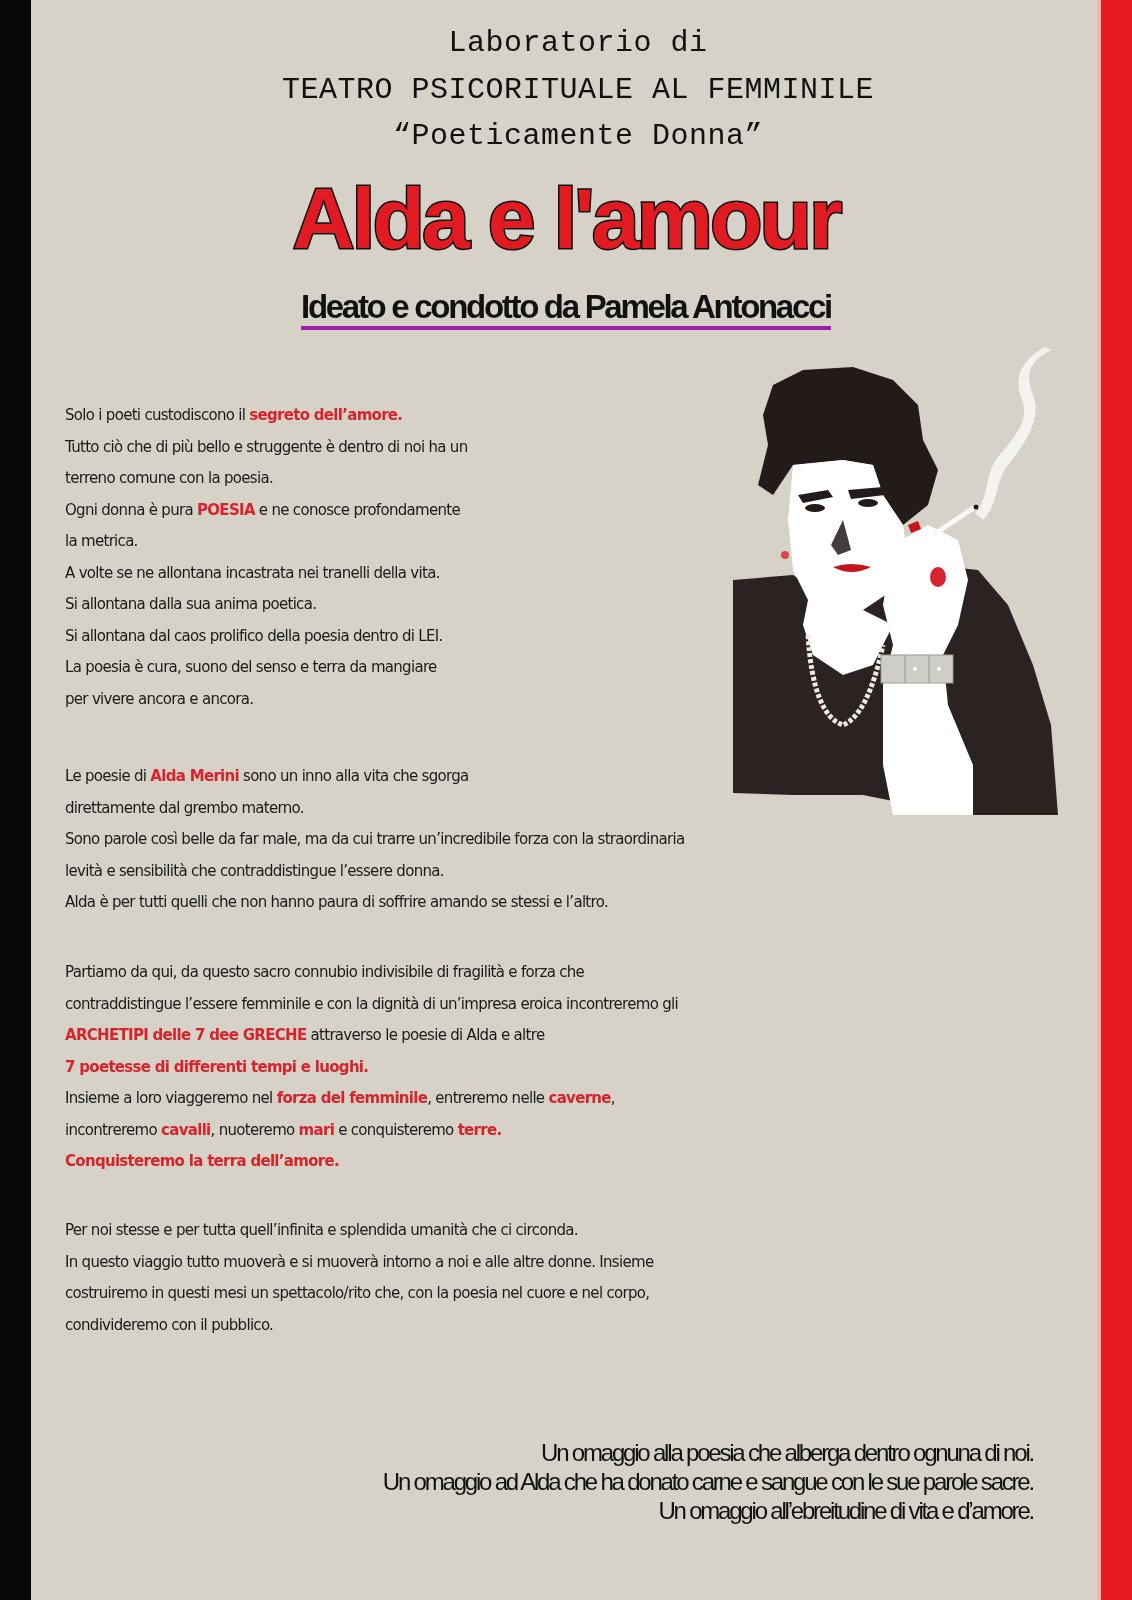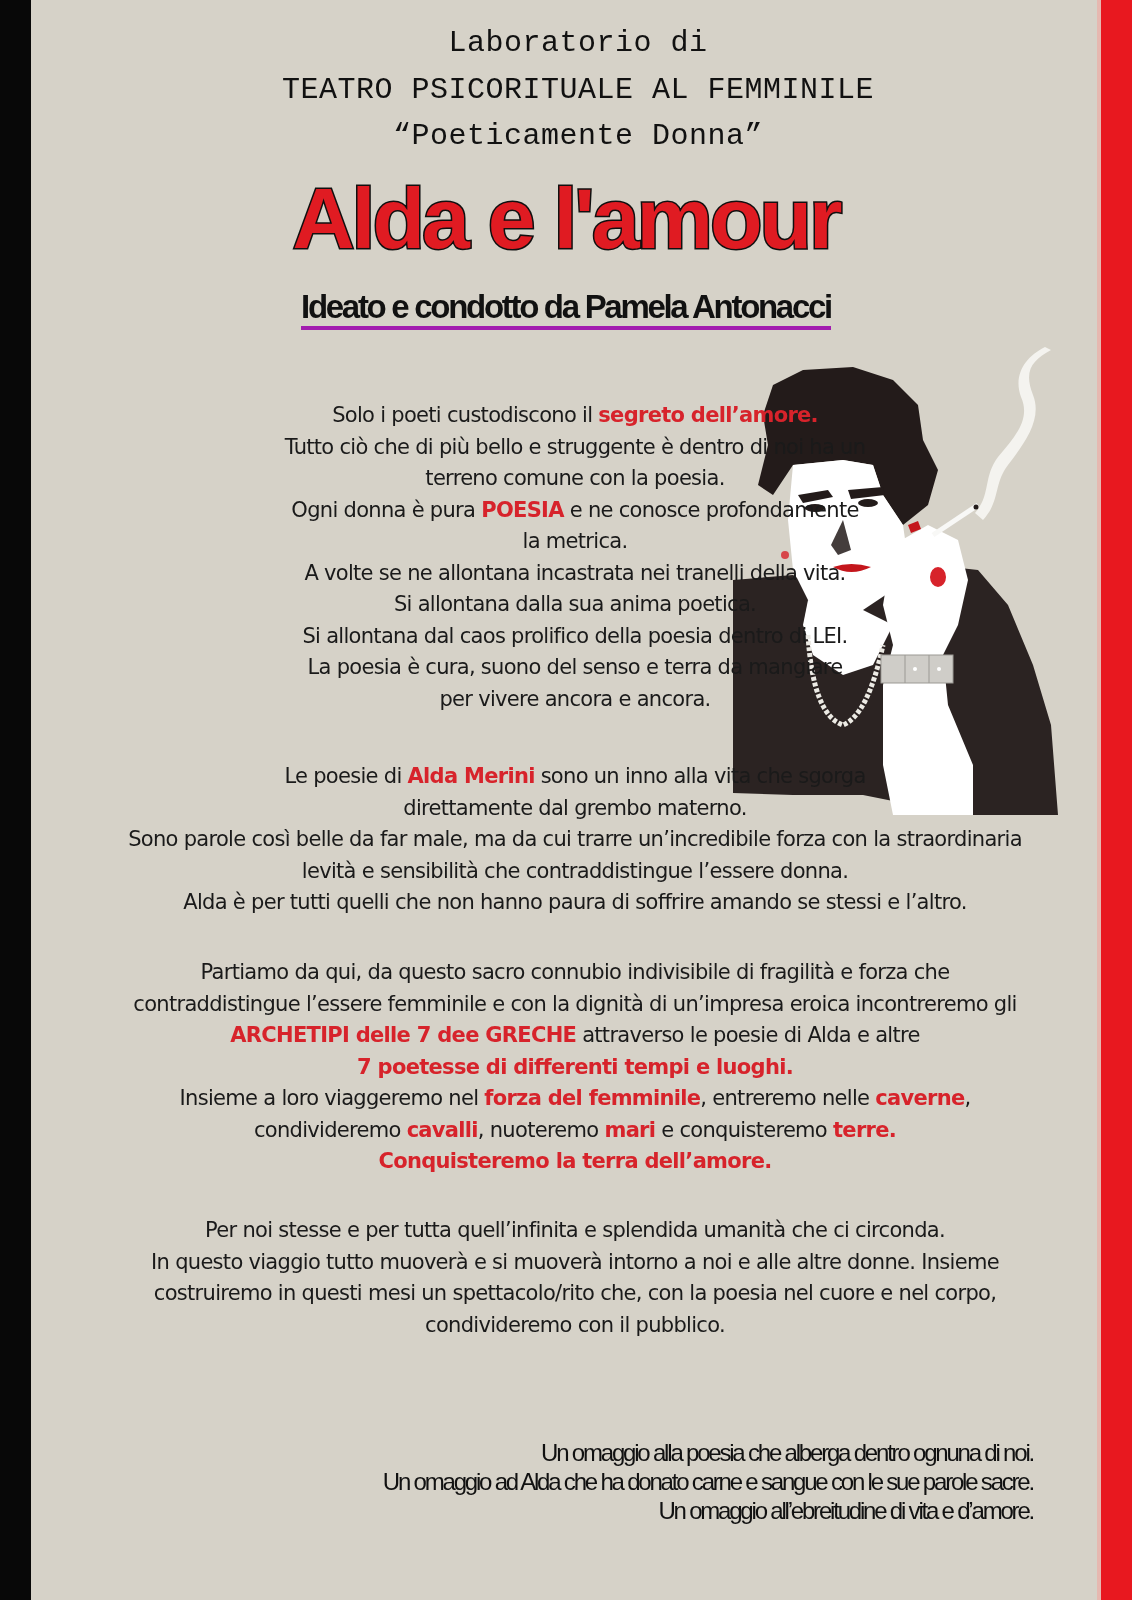--- a/index.html
+++ b/index.html
@@ -26,23 +26,23 @@
   }
   .byline {
     top:287px; font-family:"Liberation Sans", sans-serif; font-weight:bold;
     font-size:33px; letter-spacing:-2.3px; color:#111; line-height:40px;
   }
   .byline span { border-bottom:4px solid #a21caf; padding-bottom:1px; }
 
   .portrait { position:absolute; left:733px; top:345px; width:325px; height:475px; }
 
   .body-text {
-    position:absolute; left:75px; width:1000px;
-    font-family:"DejaVu Sans", sans-serif; font-size:21px; line-height:31.5px;
-    color:#1a1a1a; letter-spacing:-0.7px;text-align:center;
+    position:absolute; left:65px; width:1000px;
+    font-family:"DejaVu Sans", sans-serif; font-size:15px; line-height:31.5px;
+    color:#1a1a1a; letter-spacing:-0.7px;
   }
   .body-text .line { white-space:nowrap; display:block; height:31.5px; }
   .red { color:#d7232b; font-weight:bold; }
   .p1 { top:400px; }
   .p2 { top:761px; }
   .p3 { top:957px; }
   .p4 { top:1215px; }
 
   .closing {
     position:absolute; right:99px; top:1438px; text-align:right;
@@ -125,21 +125,21 @@
   <span class="line"><span>levità e sensibilità che contraddistingue l’essere donna.</span></span>
   <span class="line"><span>Alda è per tutti quelli che non hanno paura di soffrire amando se stessi e l’altro.</span></span>
 </div>
 
 <div class="body-text p3">
   <span class="line"><span>Partiamo da qui, da questo sacro connubio indivisibile di fragilità e forza che</span></span>
   <span class="line"><span>contraddistingue l’essere femminile e con la dignità di un’impresa eroica incontreremo gli</span></span>
   <span class="line"><span class="red">ARCHETIPI delle 7 dee GRECHE</span><span> attraverso le poesie di Alda e altre</span></span>
   <span class="line"><span class="red">7 poetesse di differenti tempi e luoghi.</span></span>
   <span class="line"><span>Insieme a loro viaggeremo nel </span><span class="red">forza del femminile</span><span>, entreremo nelle </span><span class="red">caverne</span><span>,</span></span>
-  <span class="line"><span>condivideremo </span><span class="red">cavalli</span><span>, nuoteremo </span><span class="red">mari</span><span> e conquisteremo </span><span class="red">terre.</span></span>
+  <span class="line"><span>incontreremo </span><span class="red">cavalli</span><span>, nuoteremo </span><span class="red">mari</span><span> e conquisteremo </span><span class="red">terre.</span></span>
   <span class="line"><span class="red">Conquisteremo la terra dell’amore.</span></span>
 </div>
 
 <div class="body-text p4">
   <span class="line"><span>Per noi stesse e per tutta quell’infinita e splendida umanità che ci circonda.</span></span>
   <span class="line"><span>In questo viaggio tutto muoverà e si muoverà intorno a noi e alle altre donne. Insieme</span></span>
   <span class="line"><span>costruiremo in questi mesi un spettacolo/rito che, con la poesia nel cuore e nel corpo,</span></span>
   <span class="line"><span>condivideremo con il pubblico.</span></span>
 </div>
 

